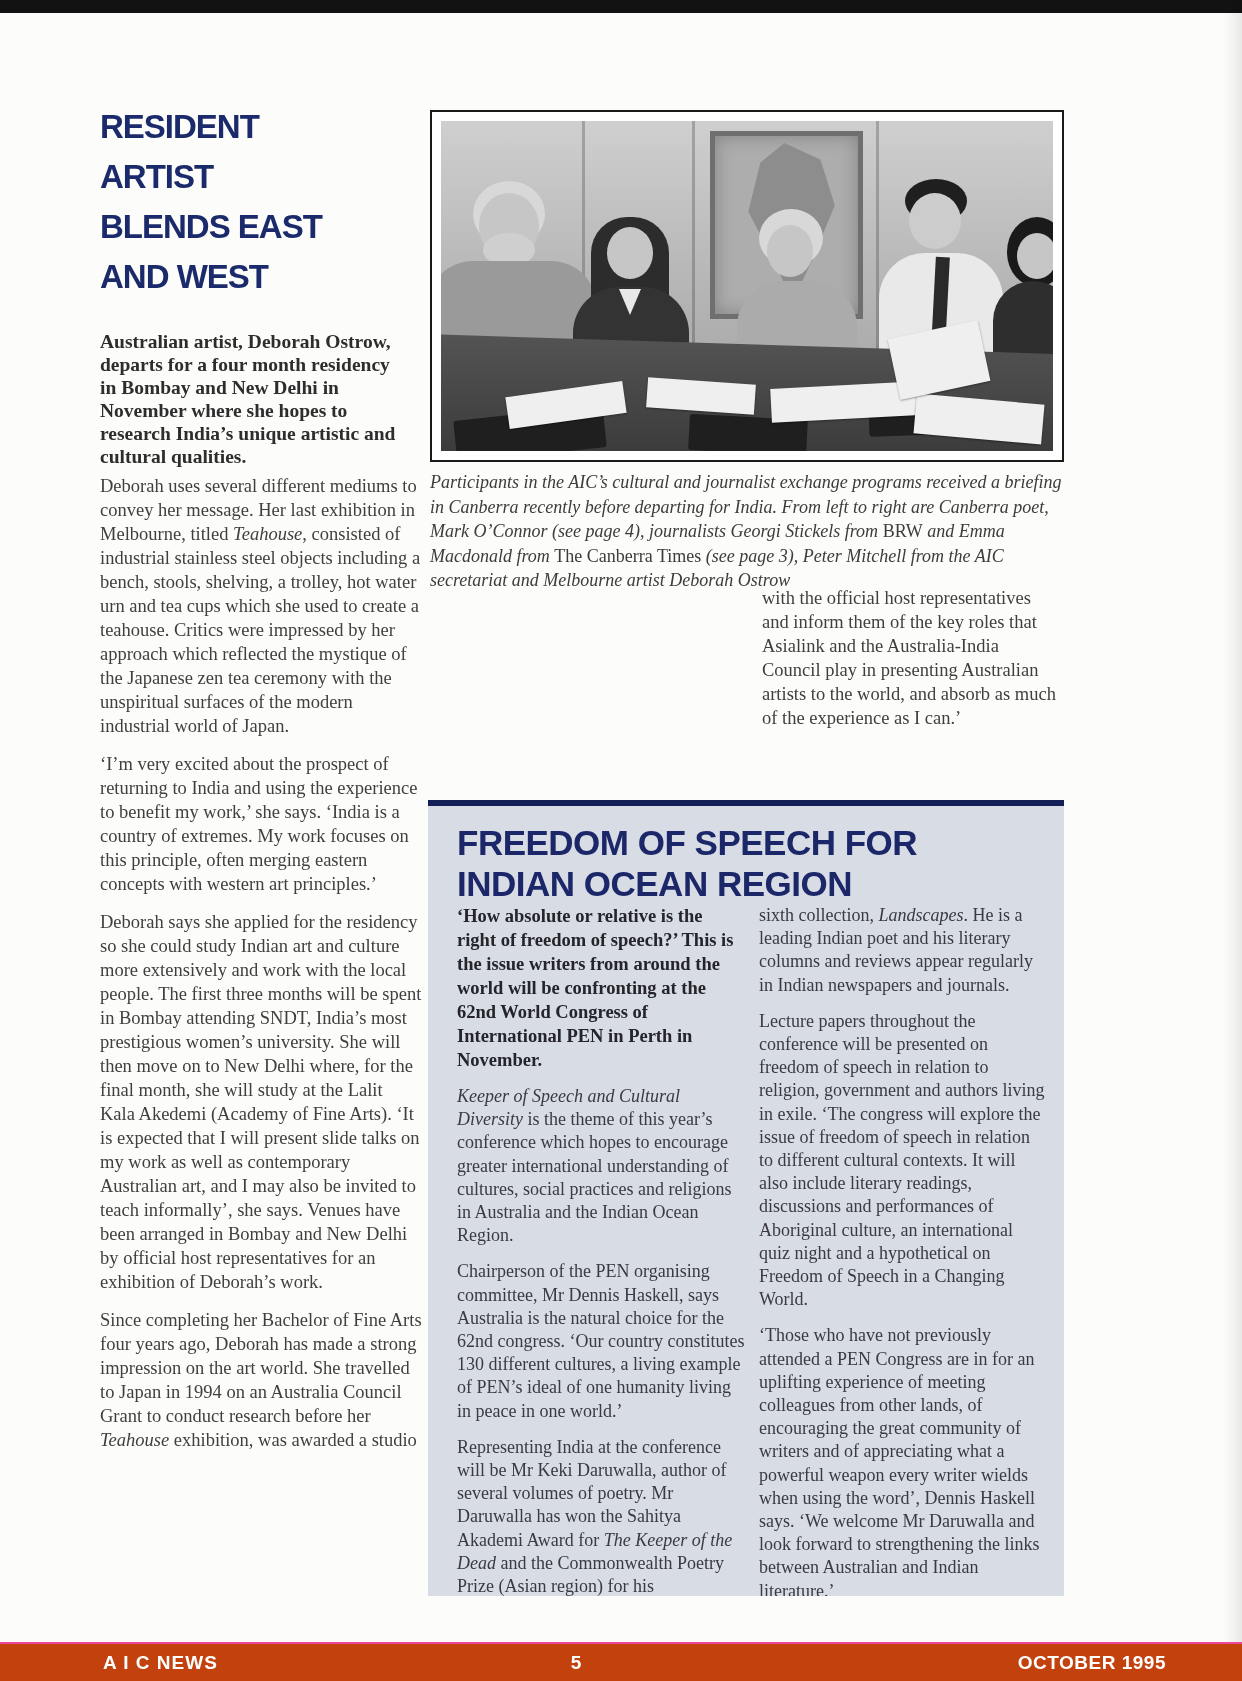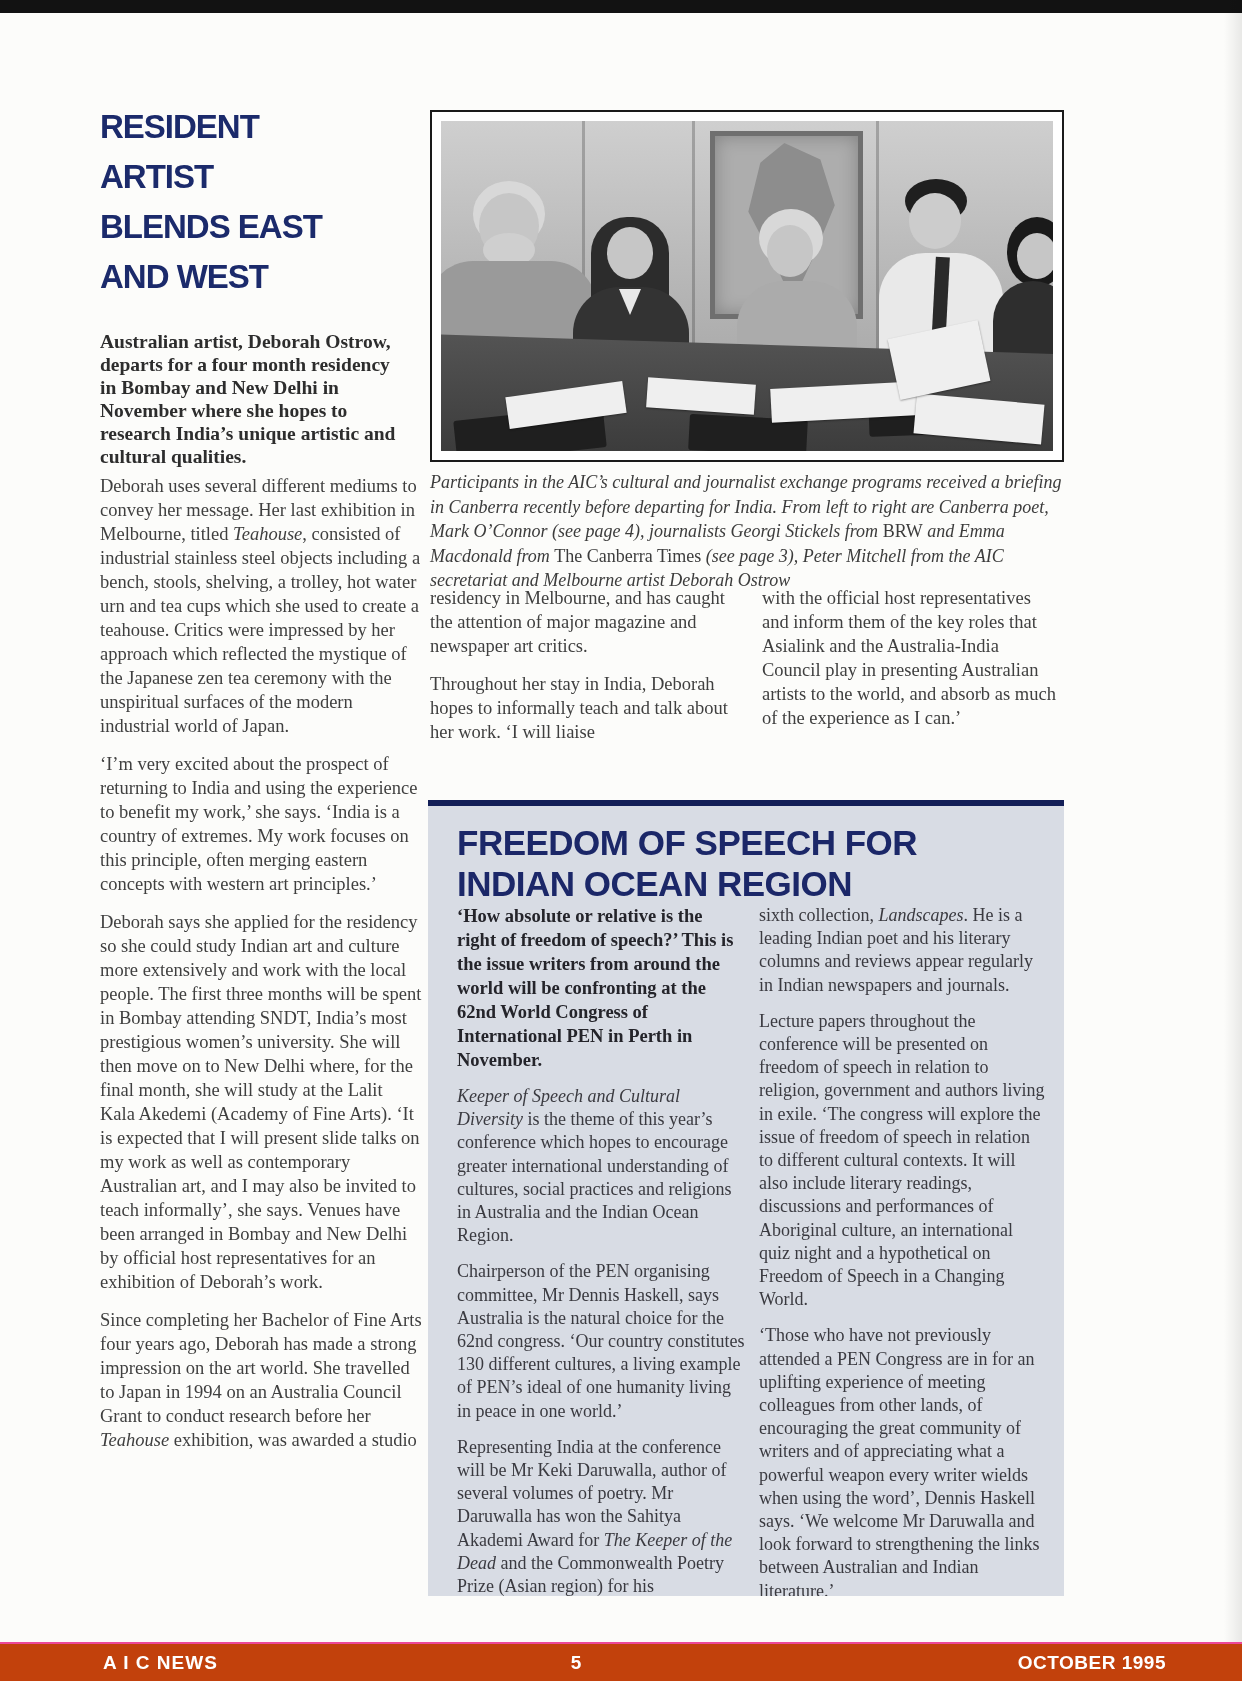--- a/index.html
+++ b/index.html
@@ -139,24 +139,20 @@
   </div>
 
   <div class="caption"><span>Participants in the AIC’s cultural and journalist exchange programs received a briefing in Canberra recently before departing for India. From left to right are Canberra poet, Mark O’Connor (see page 4), journalists Georgi Stickels from </span><span class="rm">BRW</span><span> and Emma Macdonald from </span><span class="rm">The Canberra Times</span><span> (see page 3), Peter Mitchell from the AIC secretariat and Melbourne artist Deborah Ostrow</span></div>
 
   <div class="col leftcol">
     <p><span>Deborah uses several different mediums to convey her message. Her last exhibition in Melbourne, titled </span><span class="it">Teahouse</span><span>, consisted of industrial stainless steel objects including a bench, stools, shelving, a trolley, hot water urn and tea cups which she used to create a teahouse. Critics were impressed by her approach which reflected the mystique of the Japanese zen tea ceremony with the unspiritual surfaces of the modern industrial world of Japan.</span></p>
     <p><span>‘I’m very excited about the prospect of returning to India and using the experience to benefit my work,’ she says. ‘India is a country of extremes. My work focuses on this principle, often merging eastern concepts with western art principles.’</span></p>
     <p><span>Deborah says she applied for the residency so she could study Indian art and culture more extensively and work with the local people. The first three months will be spent in Bombay attending SNDT, India’s most prestigious women’s university. She will then move on to New Delhi where, for the final month, she will study at the Lalit Kala Akedemi (Academy of Fine Arts). ‘It is expected that I will present slide talks on my work as well as contemporary Australian art, and I may also be invited to teach informally’, she says. Venues have been arranged in Bombay and New Delhi by official host representatives for an exhibition of Deborah’s work.</span></p>
     <p><span>Since completing her Bachelor of Fine Arts four years ago, Deborah has made a strong impression on the art world. She travelled to Japan in 1994 on an Australia Council Grant to conduct research before her </span><span class="it">Teahouse</span><span> exhibition, was awarded a studio</span></p>
   </div>
-  <div class="col midcol">
-    <p><span>residency in Melbourne, and has caught the attention of major magazine and newspaper art critics.</span></p>
-    <p><span>Throughout her stay in India, Deborah hopes to informally teach and talk about her work. ‘I will liaise</span></p>
-  </div>
   <div class="col rightcol">
     <p><span>with the official host representatives and inform them of the key roles that Asialink and the Australia-India Council play in presenting Australian artists to the world, and absorb as much of the experience as I can.’</span></p>
   </div>
 
   <div class="fbox">
     <div class="ftitle">
       <div>FREEDOM OF SPEECH FOR</div>
       <div>INDIAN OCEAN REGION</div>
     </div>
     <div class="fcols">

